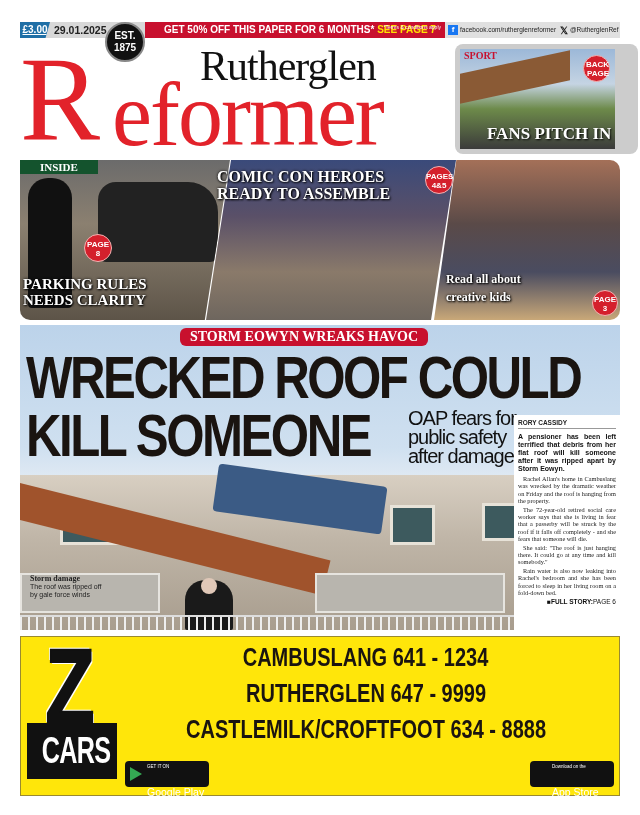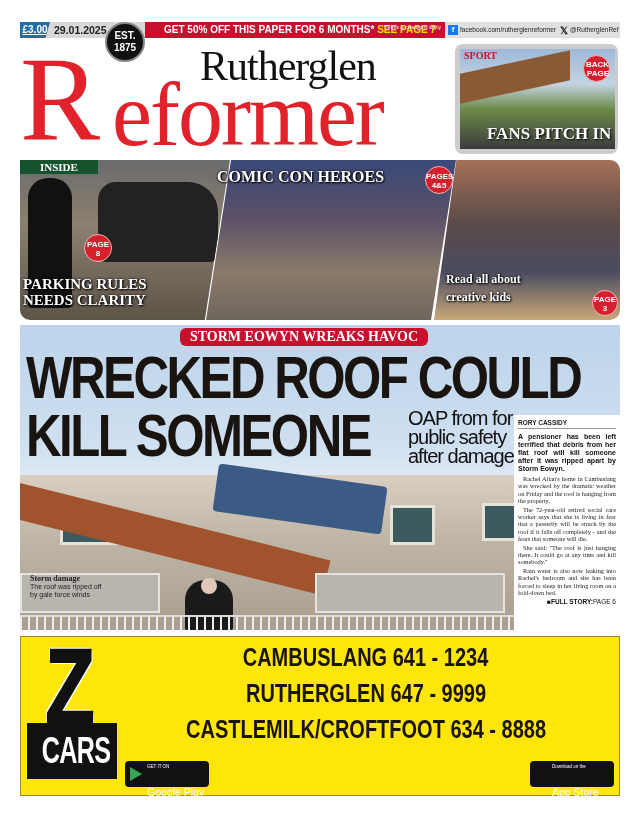--- a/index.html
+++ b/index.html
@@ -25,21 +25,21 @@
   .fb { display: inline-block; width: 10px; height: 10px; background: #1877f2; color: #fff; font: bold 8px "Liberation Sans", sans-serif;
         line-height: 10px; text-align: center; vertical-align: middle; margin-right: 2px; }
   .xlogo { font: bold 10px "Liberation Sans", sans-serif; vertical-align: middle; margin: 0 2px; }
 
   
   .mast-r { position: absolute; left: 20px; top: 40px; font: 120px "Liberation Serif", serif; color: #e2222a; line-height: 120px; letter-spacing: -2px; }
   .mast-eformer { position: absolute; left: 112px; top: 70px; font: 90px "Liberation Serif", serif; color: #e2222a; line-height: 90px; letter-spacing: -2px; }
   .mast-ruth { position: absolute; left: 200px; top: 44px; font: 42px "Liberation Serif", serif; color: #111; line-height: 44px; letter-spacing: -1px; }
 
   
-  .sport { position: absolute; left: 455px; top: 44px; width: 163px; height: 110px; background: #ccc; border-radius: 8px; overflow: hidden; }
+  .sport { position: absolute; left: 455px; top: 44px; width: 183px; height: 110px; background: #ccc; border-radius: 8px; overflow: hidden; }
   .sport-photo { position: absolute; left: 5px; top: 5px; width: 155px; height: 100px;
                  background: linear-gradient(180deg, #9cb8d8 0%, #c5d4e3 35%, #6d8a4a 60%, #3b3b3b 100%); }
   .sport-roof { position: absolute; left: 5px; top: 18px; width: 110px; height: 30px; background: #8a5a35; transform: skewY(-12deg); }
   .sport-label { position: absolute; left: 9px; top: 6px; font: bold 10px "Liberation Serif", serif; color: #c8102e; }
   .sport-head { position: absolute; left: 12px; top: 80px; font: bold 17px "Liberation Serif", serif; color: #fff; text-shadow: 1px 1px 2px #000; white-space: nowrap; margin-left: 20px; }
   .badge { position: absolute; border-radius: 50%; background: #d4202c; color: #fff; text-align: center;
            font: bold 8px "Liberation Sans", sans-serif; line-height: 9px; border: 1.5px solid #f3b3b3; }
   .sport .badge { left: 128px; top: 11px; width: 27px; height: 27px; padding-top: 4px; text-align: right; }
 
   
@@ -165,20 +165,21 @@
     <div>PARKING RULES</div>
     <div>NEEDS CLARITY</div>
   </div>
   <div class="badge b8">
     <div>PAGE</div>
     <div>8</div>
   </div>
 
   <div class="p-head ph2">
     <div>COMIC CON HEROES</div>
+    <div>READY TO ASSEMBLE</div>
   </div>
   <div class="badge b45">
     <div>PAGES</div>
     <div>4&amp;5</div>
   </div>
 
   <div class="p-head ph3">
     <div>Read all about</div>
     <div>creative kids</div>
   </div>
@@ -203,21 +204,21 @@
   </div>
   <div class="caption" style="top:250px;">
     <b>Storm damage</b>
     <div style="width:80px;">The roof was ripped off by gale force winds</div>
   </div>
 
   <div class="kicker">STORM EOWYN WREAKS HAVOC</div>
   <div class="hl1">WRECKED ROOF COULD</div>
   <div class="hl2">KILL SOMEONE</div>
   <div class="sub">
-    <div>OAP from for</div>
+    <div>OAP fears for</div>
     <div>public safety</div>
     <div>after damage</div>
   </div>
 
   <div class="story">
     <div class="byline">RORY CASSIDY</div>
     <div class="lead">A pensioner has been left terrified that debris from her flat roof will kill someone after it was ripped apart by Storm Eowyn.</div>
     <p class="body">Rachel Allan's home in Cambuslang was wrecked by the dramatic weather on Friday and the roof is hanging from the property.</p>
     <p class="body">The 72-year-old retired social care worker says that she is living in fear that a passerby will be struck by the roof if it falls off completely - and she fears that someone will die.</p>
     <p class="body">She said: "The roof is just hanging there. It could go at any time and kill somebody."</p>

